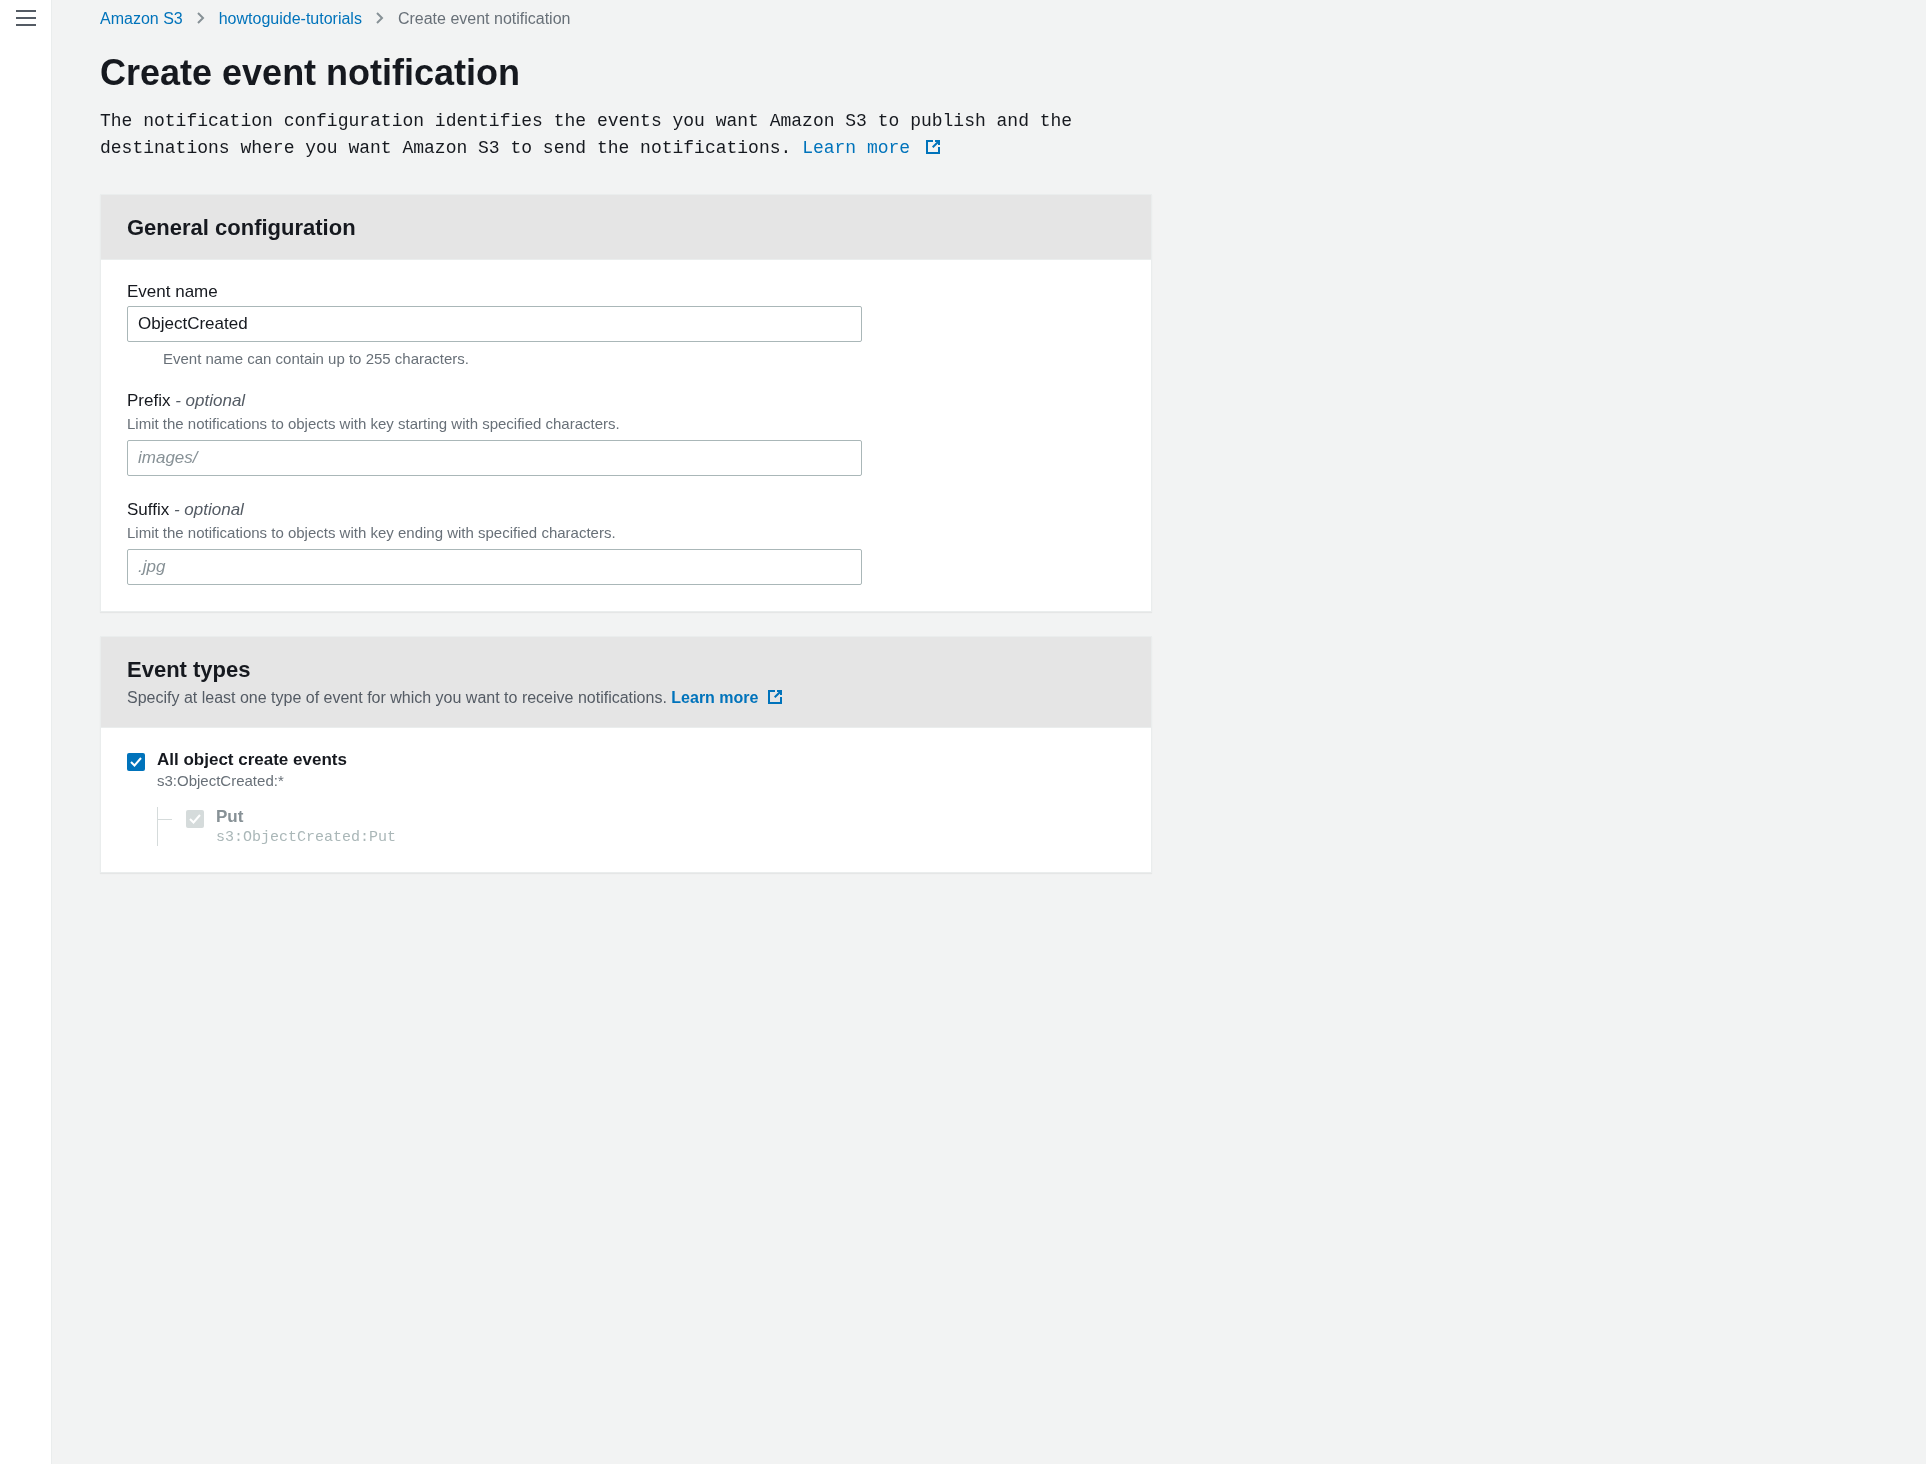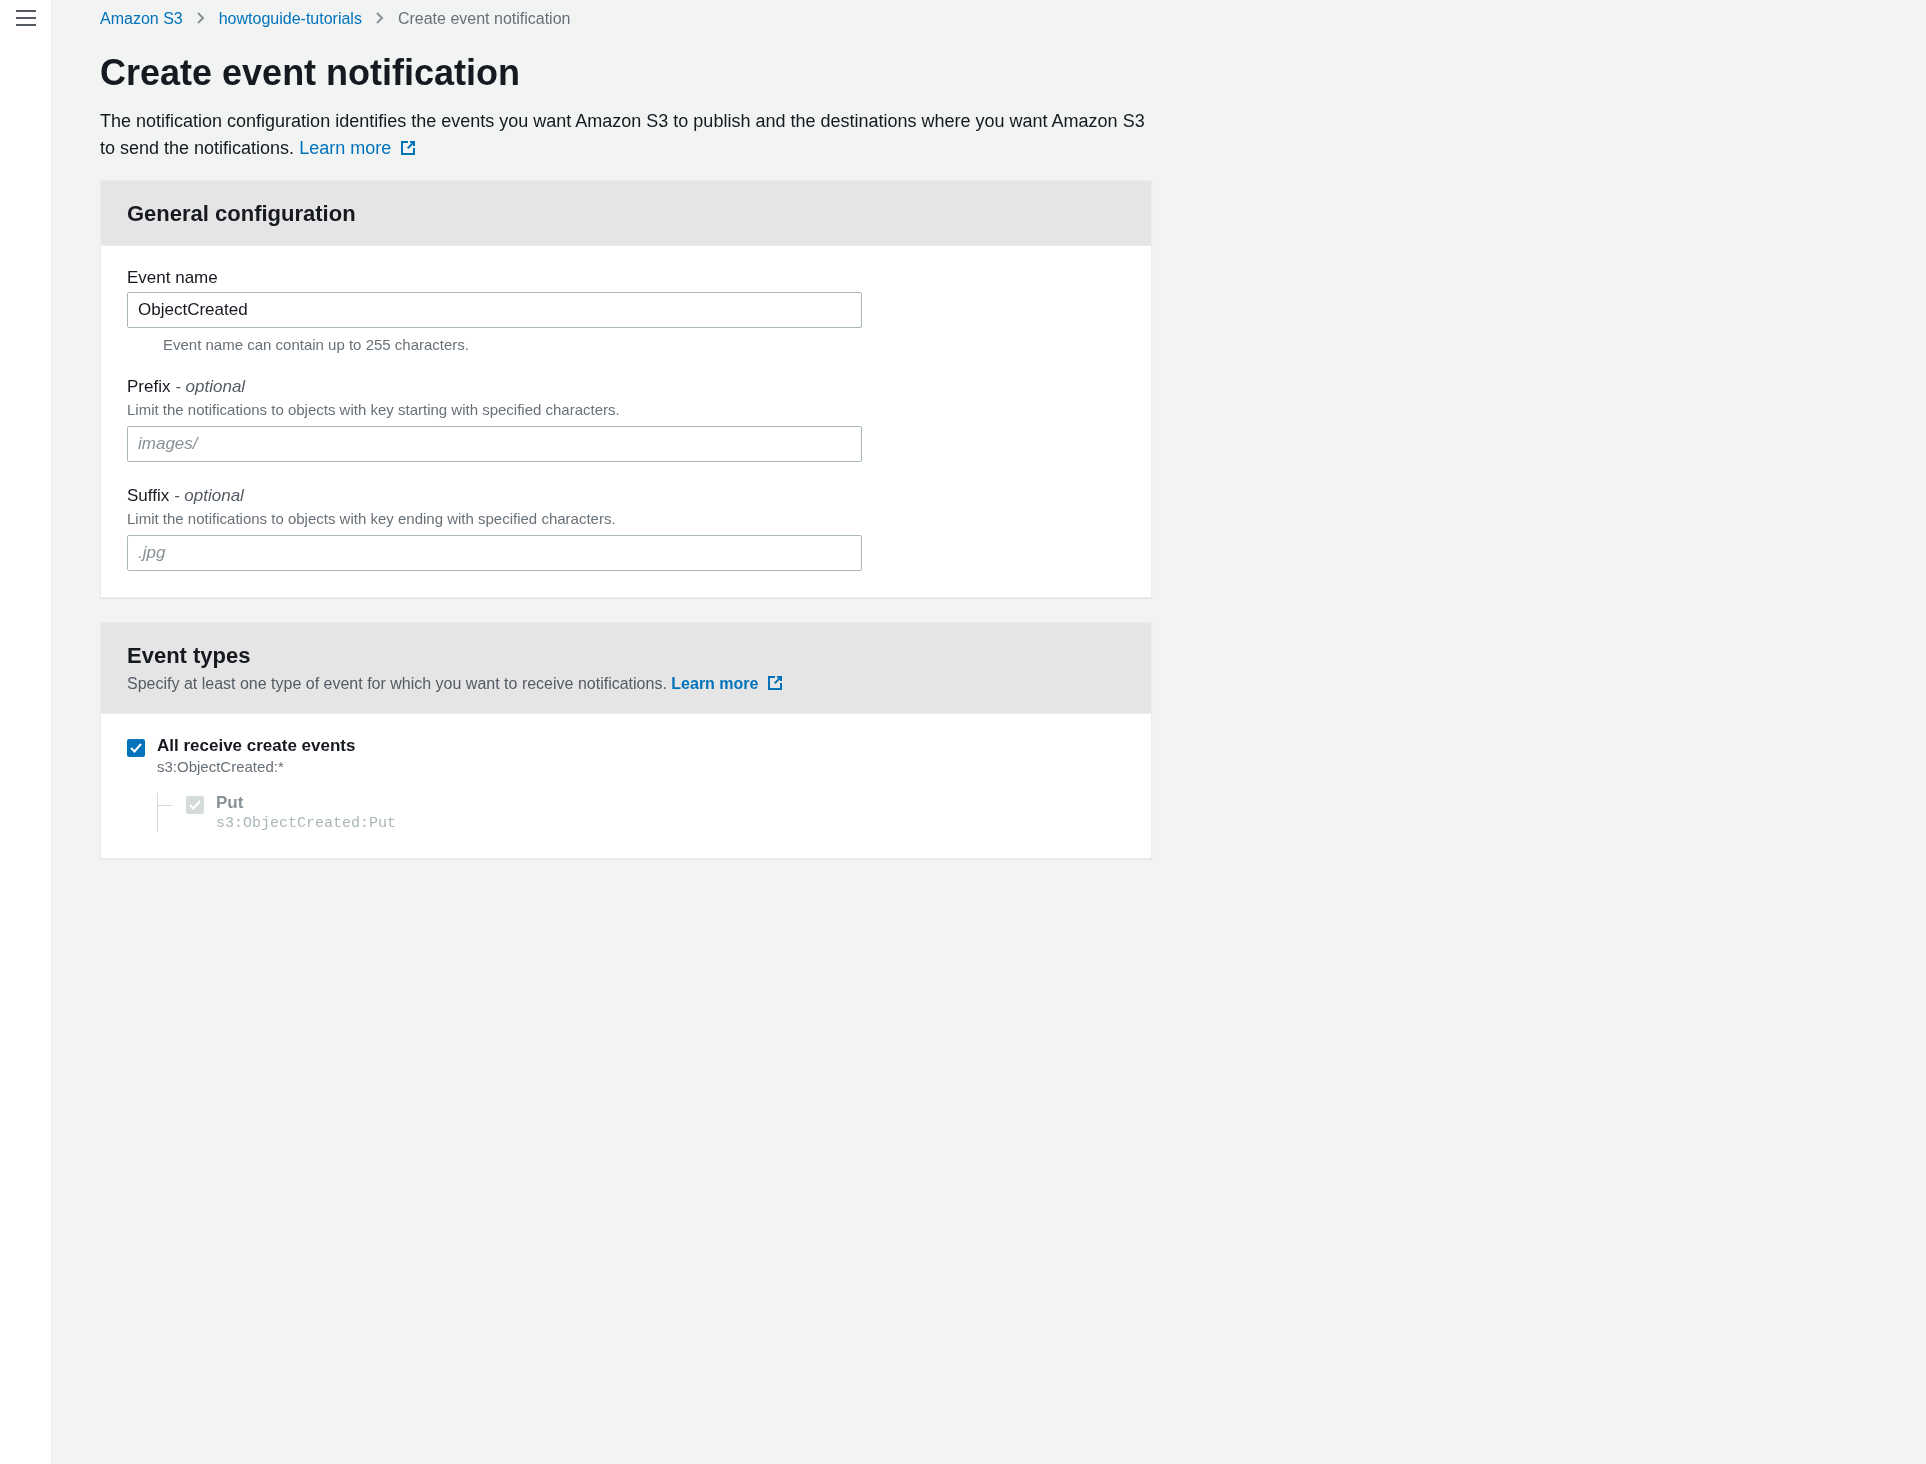--- a/index.html
+++ b/index.html
@@ -61,21 +61,22 @@
   h1.page-title {
     font-size: 36px;
     font-weight: 700;
     margin-bottom: 14px;
     color: #16191f;
   }
   .page-desc {
     font-size: 18px;
     line-height: 1.5;
     color: #16191f;
-    margin-bottom: 16px;
+    margin-bottom: 30px;
+    font-family: Liberation Mono, monospace;
   }
   .learn-more {
     color: #0073bb;
     text-decoration: none;
   }
   .ext-icon {
     display: inline-block;
     vertical-align: -2px;
     margin-left: 4px;
   }
@@ -298,21 +299,21 @@
       </div>
       <div class="panel-body">
 
         <div class="checkbox-row">
           <div class="checkbox-box checked">
             <svg width="12" height="10" viewBox="0 0 12 10">
                 <path d="M1 5l3.5 3.5L11 1" stroke="#fff" stroke-width="2" fill="none"></path>
               </svg>
           </div>
           <div class="checkbox-content">
-            <div class="checkbox-label">All receive create events</div>
+            <div class="checkbox-label">All object create events</div>
             <div class="checkbox-sub">s3:ObjectCreated:*</div>
 
             <div class="tree-branch">
               <div class="tree-child">
                 <div class="checkbox-row">
                   <div class="checkbox-box disabled-checked">
                     <svg width="12" height="10" viewBox="0 0 12 10">
                         <path d="M1 5l3.5 3.5L11 1" stroke="#fff" stroke-width="2" fill="none"></path>
                       </svg>
                   </div>

